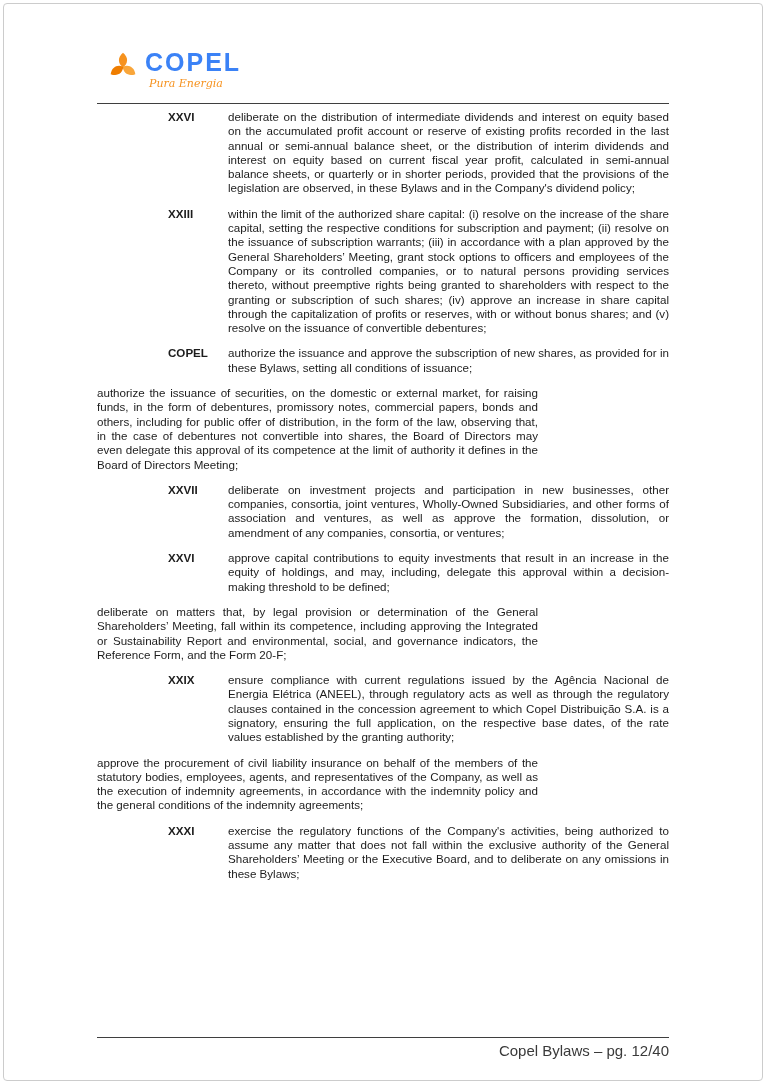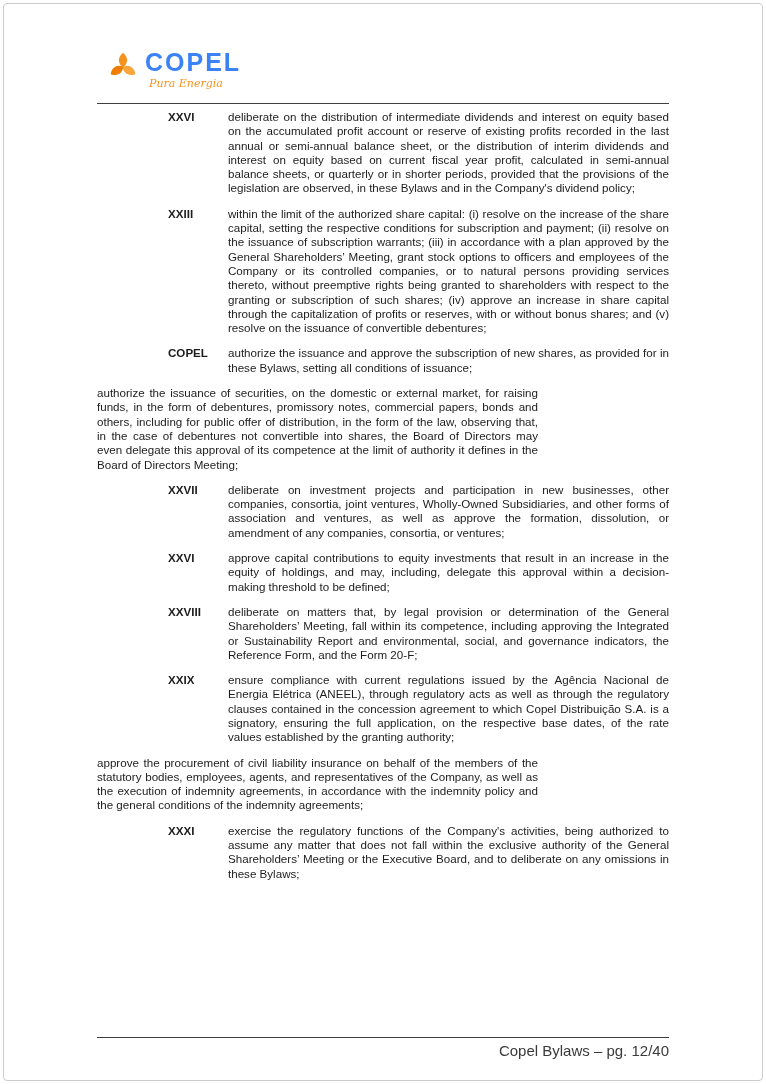--- a/index.html
+++ b/index.html
@@ -130,21 +130,20 @@
     <div class="numeral">XXVII</div>
     <div class="clause-text">deliberate on investment projects and participation in new businesses, other companies, consortia, joint ventures, Wholly-Owned Subsidiaries, and other forms of association and ventures, as well as approve the formation, dissolution, or amendment of any companies, consortia, or ventures;</div>
   </div>
 
   <div class="clause">
     <div class="numeral">XXVI</div>
     <div class="clause-text">approve capital contributions to equity investments that result in an increase in the equity of holdings, and may, including, delegate this approval within a decision-making threshold to be defined;</div>
   </div>
 
   <div class="clause">
-    <div class="numeral">XXVIII</div>
     <div class="clause-text">deliberate on matters that, by legal provision or determination of the General Shareholders’ Meeting, fall within its competence, including approving the Integrated or Sustainability Report and environmental, social, and governance indicators, the Reference Form, and the Form 20-F;</div>
   </div>
 
   <div class="clause">
     <div class="numeral">XXIX</div>
     <div class="clause-text">ensure compliance with current regulations issued by the Agência Nacional de Energia Elétrica (ANEEL), through regulatory acts as well as through the regulatory clauses contained in the concession agreement to which Copel Distribuição S.A. is a signatory, ensuring the full application, on the respective base dates, of the rate values established by the granting authority;</div>
   </div>
 
   <div class="clause">
     <div class="clause-text">approve the procurement of civil liability insurance on behalf of the members of the statutory bodies, employees, agents, and representatives of the Company, as well as the execution of indemnity agreements, in accordance with the indemnity policy and the general conditions of the indemnity agreements;</div>

